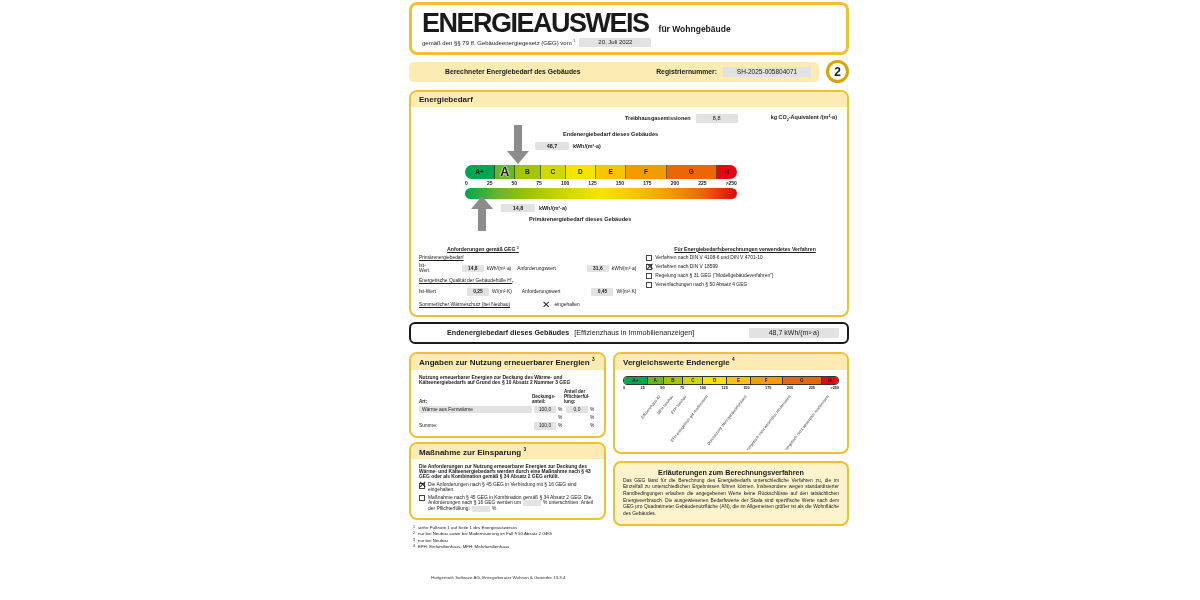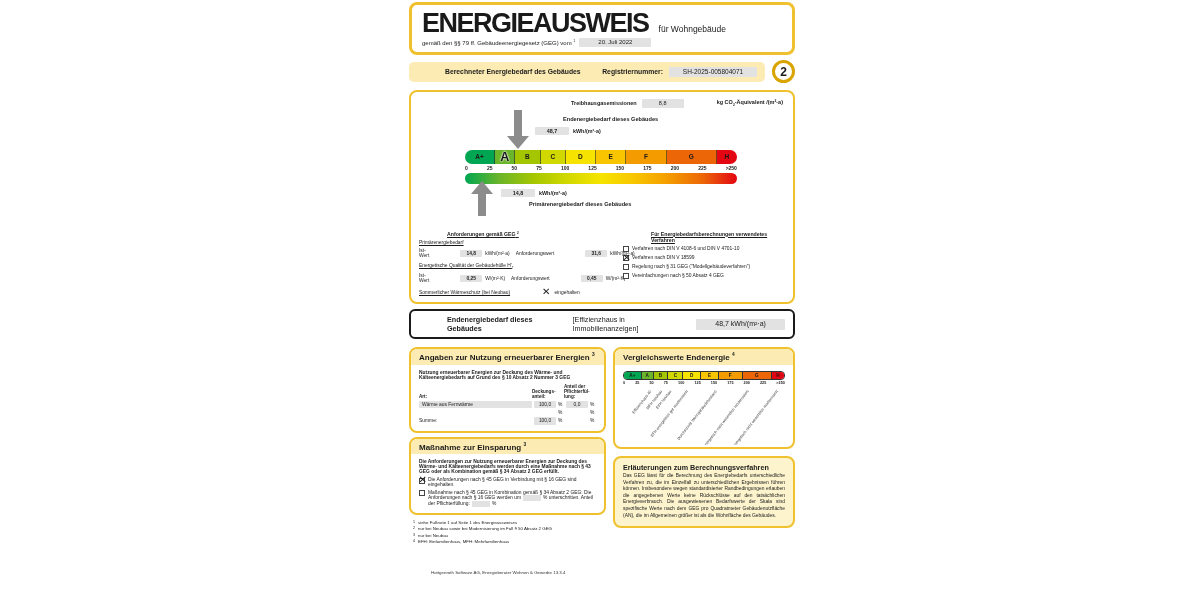--- a/index.html
+++ b/index.html
@@ -1,32 +1,32 @@
 <!DOCTYPE html>
 <html><head>
 <meta charset="utf-8">
 <style>
   * { margin:0; padding:0; box-sizing:border-box; }
   html,body { width:1200px; height:600px; background:#fff; overflow:hidden;
     font-family:"Liberation Sans","DejaVu Sans",sans-serif; color:#1a1a1a; }
-  .doc { position:absolute; left:409px; top:2px; width:386px; }
+  .doc { position:absolute; left:409px; top:2px; width:440px; }
 
   
   .vb { background:#e2e2e2; border-radius:1px; text-align:center; padding:0 2px;
         display:inline-block; line-height:1.5; }
   .sup { font-size:60%; vertical-align:super; }
   .sub { font-size:60%; vertical-align:sub; }
   .u  { text-decoration:underline; }
   .b  { font-weight:bold;margin-left:28px; }
 
   
   .hdr { border:3px solid #f0c12e; border-radius:8px; padding:4px 10px 5px; background:#fff; }
   .hdr-title-row { display:flex; align-items:baseline; gap:10px; }
   .hdr-title { font-size:27px; font-weight:bold; letter-spacing:-1.5px; line-height:1.05; }
-  .hdr-sub { font-size:8.5px; font-weight:normal; }
+  .hdr-sub { font-size:8.5px; font-weight:bold; }
   .hdr-law { font-size:6px; margin-top:1px; display:flex; align-items:center; gap:4px; }
   .hdr-law .vb { width:72px; font-size:6px; }
 
   .meta-row { display:flex; align-items:center; gap:7px; margin-top:5px; }
   .meta-bar { flex:1; background:#fcecb4; border-radius:5px; padding:5px 8px;
               display:flex; align-items:center; font-size:6.8px; }
   .meta-bar .reg-lab { margin-left:auto; margin-right:6px; }
   .meta-bar .vb { width:88px; font-size:6.5px; }
   .badge { width:23px; height:23px; border:3px solid #d9a400; border-radius:50%;
            background:#fff; display:flex; align-items:center; justify-content:center;
@@ -126,21 +126,21 @@
   .mini-bar .seg:first-child { border-radius:3px 0 0 3px; }
   .mini-bar .seg:last-child { border-radius:0 3px 3px 0; border-right:none; }
   .mini-ticks { display:flex; justify-content:space-between; font-size:3.8px;
                 font-weight:bold; margin-top:1px; }
   .diag-area { position:relative; height:60px; overflow:hidden; }
   .diag { position:absolute; top:4px; white-space:nowrap; font-size:3.9px; color:#333;
           transform-origin:100% 0; transform:rotate(-52deg); }
 
   .explain { margin-top:7px; background:#fdf3cd; }
   .explain .sec-body { padding:5px 8px 7px; }
-  .explain h3 { font-size:7.2px; margin-bottom:1px; }
+  .explain h3 { font-size:7.2px; margin-bottom:1px;text-align:center; }
   .explain p { font-size:4.9px; text-align:justify; line-height:1.35; }
 
   .footer { margin-top:26px; margin-left:22px; font-size:4.4px; color:#333; }
 </style>
 </head>
 <body>
 
 <div class="doc">
 
   <div class="hdr">
@@ -157,20 +157,21 @@
   <div class="meta-row">
     <div class="meta-bar">
       <span class="b">Berechneter Energiebedarf des Gebäudes</span>
       <span class="b reg-lab">Registriernummer:</span>
       <span class="vb">SH-2025-005804071</span>
     </div>
     <div class="badge">2</div>
   </div>
 
   <div class="sec eb">
+    <div class="sec-strip">Energiebedarf</div>
     <div class="sec-body">
       <div class="ghg-row">
         <span class="b">Treibhausgasemissionen</span>
         <span class="vb">8,8</span>
         <span class="b"><span>kg CO</span><span class="sub">2</span><span>-Äquivalent /(m²·a)</span></span>
       </div>
 
       <div class="scale-wrap">
         <div class="ptr-top">
           <div class="arrow-down">

